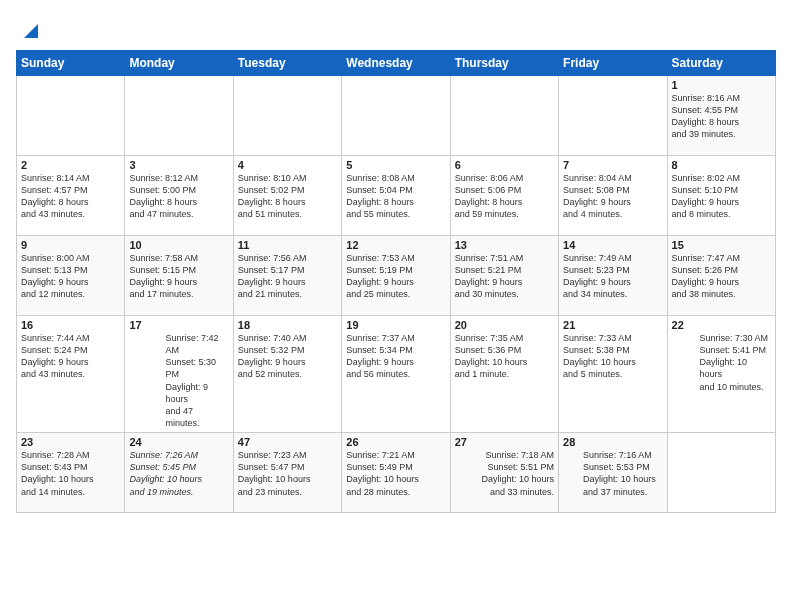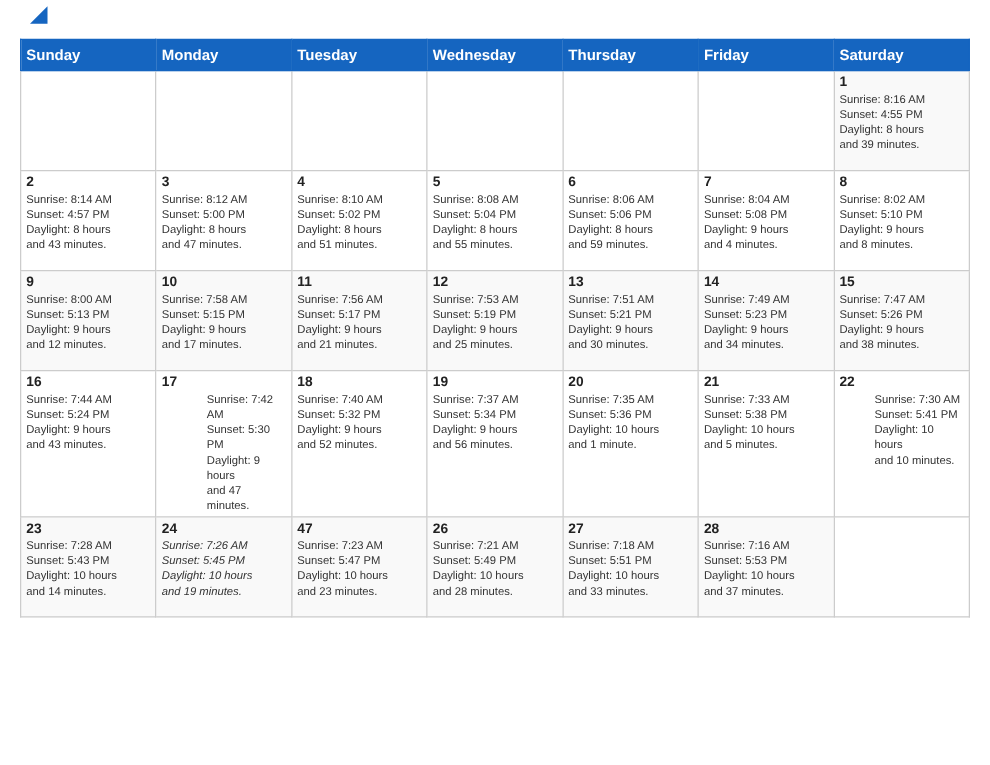--- a/index.html
+++ b/index.html
@@ -6,21 +6,21 @@
     body {
       font-family: Arial, sans-serif;
       background: #fff;
       width: 792px;
       height: 612px;
       overflow: hidden;
     }
     .page {
       width: 792px;
       height: 460px;
-      padding: 5px 16px;
+      padding: 24px 16px;
     }
     .header {
       display: flex;
       justify-content: space-between;
       align-items: flex-start;
       margin-bottom: 8px;
     }
     .logo {
       display: flex;
       flex-direction: column;
@@ -312,28 +312,28 @@
           </td>
           <td>
             <span class="day-number">26</span>
             <div class="day-info" style="white-space: pre-line;">Sunrise: 7:21 AM
 Sunset: 5:49 PM
 Daylight: 10 hours
 and 28 minutes.</div>
           </td>
           <td>
             <span class="day-number">27</span>
-            <div class="day-info" style="white-space: pre-line;">Sunrise: 7:18 AM
+            <div class="day-info" style="white-space: pre-line; text-align: right;">Sunrise: 7:18 AM
 Sunset: 5:51 PM
 Daylight: 10 hours
 and 33 minutes.</div>
           </td>
           <td>
             <span class="day-number">28</span>
-            <div class="day-info" style="white-space: pre-line;">Sunrise: 7:16 AM
+            <div class="day-info" style="white-space: pre-line; margin-left: 20px;">Sunrise: 7:16 AM
 Sunset: 5:53 PM
 Daylight: 10 hours
 and 37 minutes.</div>
           </td>
           <td class="empty-cell"></td>
         </tr>
       </tbody>
   </table>
 </div>
 

